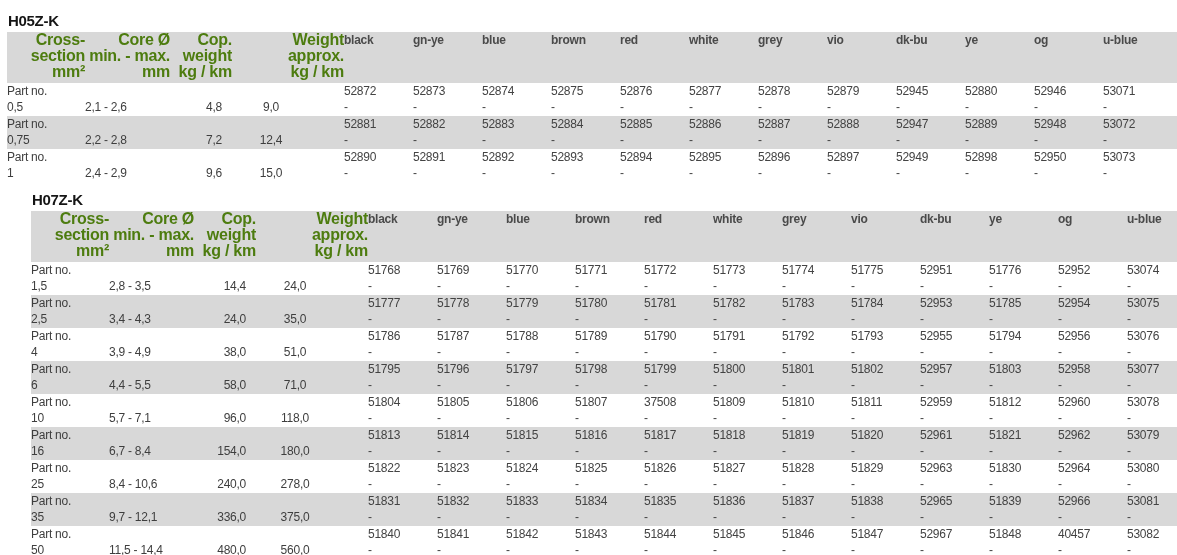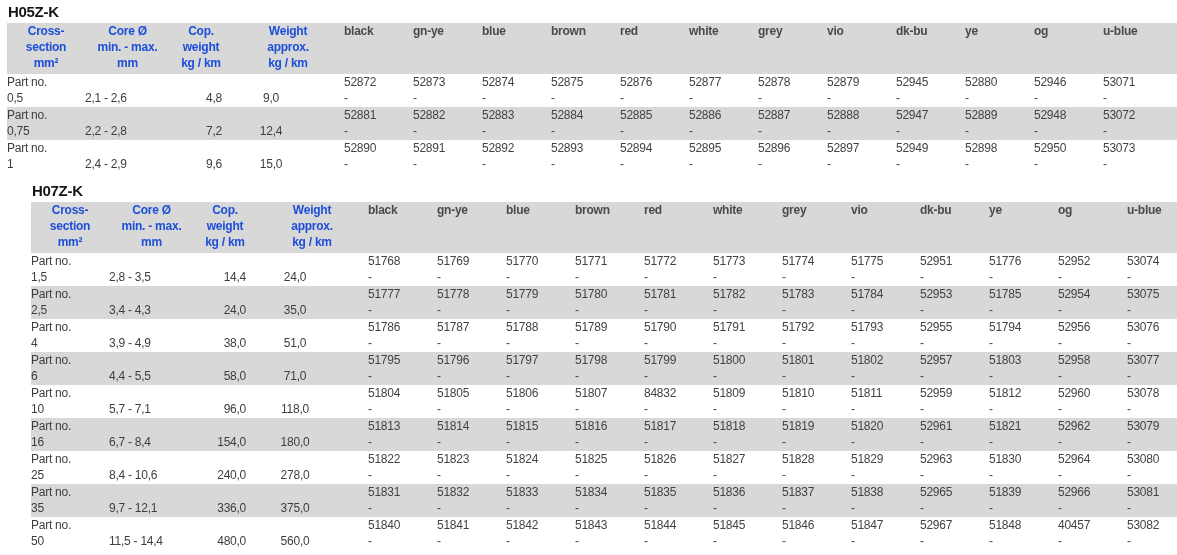--- a/index.html
+++ b/index.html
@@ -8,21 +8,21 @@
     background: #ffffff;
     font-family: "Liberation Sans", "DejaVu Sans", sans-serif;
     color: #3e3e3e;
   }
   .page {
     width: 1177px;
     height: 555px;
     overflow: hidden;
     background: #ffffff;
     box-sizing: border-box;
-    padding: 3px 0 0 7px;
+    padding: 12px 0 0 7px;
   }
   .table-section { margin: 0; }
   .table-title {
     font-size: 15px;
     font-weight: bold;
     color: #151515;
     letter-spacing: -0.3px;
     margin: 0 0 3px 1px;
     line-height: 17px;
   }
@@ -37,23 +37,23 @@
   table.parts-table th, table.parts-table td {
     padding: 0;
     margin: 0;
     vertical-align: top;
     overflow: hidden;
     white-space: nowrap;
   }
   thead th { background: #d8d8d8; height: 51px; }
   th.spec {
     font-weight: bold;
-    color: #1d4ed8;
-    text-align: center;
-    font-size: 12px;
+    color: #4d7c0f;
+    text-align: right;
+    font-size: 16px;
     line-height: 16px;
     padding-top: 2px;
   }
   th.c1 { padding-left: 2px; }
   th.c4 { padding-left: 22px; }
   th.color {
     font-weight: bold;
     color: #4a4a4a;
     text-align: left;
     line-height: 16px;
@@ -679,21 +679,21 @@
             </td>
             <td class="pn">
               <div class="l1">51806</div>
               <div class="l2">-</div>
             </td>
             <td class="pn">
               <div class="l1">51807</div>
               <div class="l2">-</div>
             </td>
             <td class="pn">
-              <div class="l1">84832</div>
+              <div class="l1">37508</div>
               <div class="l2">-</div>
             </td>
             <td class="pn">
               <div class="l1">51809</div>
               <div class="l2">-</div>
             </td>
             <td class="pn">
               <div class="l1">51810</div>
               <div class="l2">-</div>
             </td>

